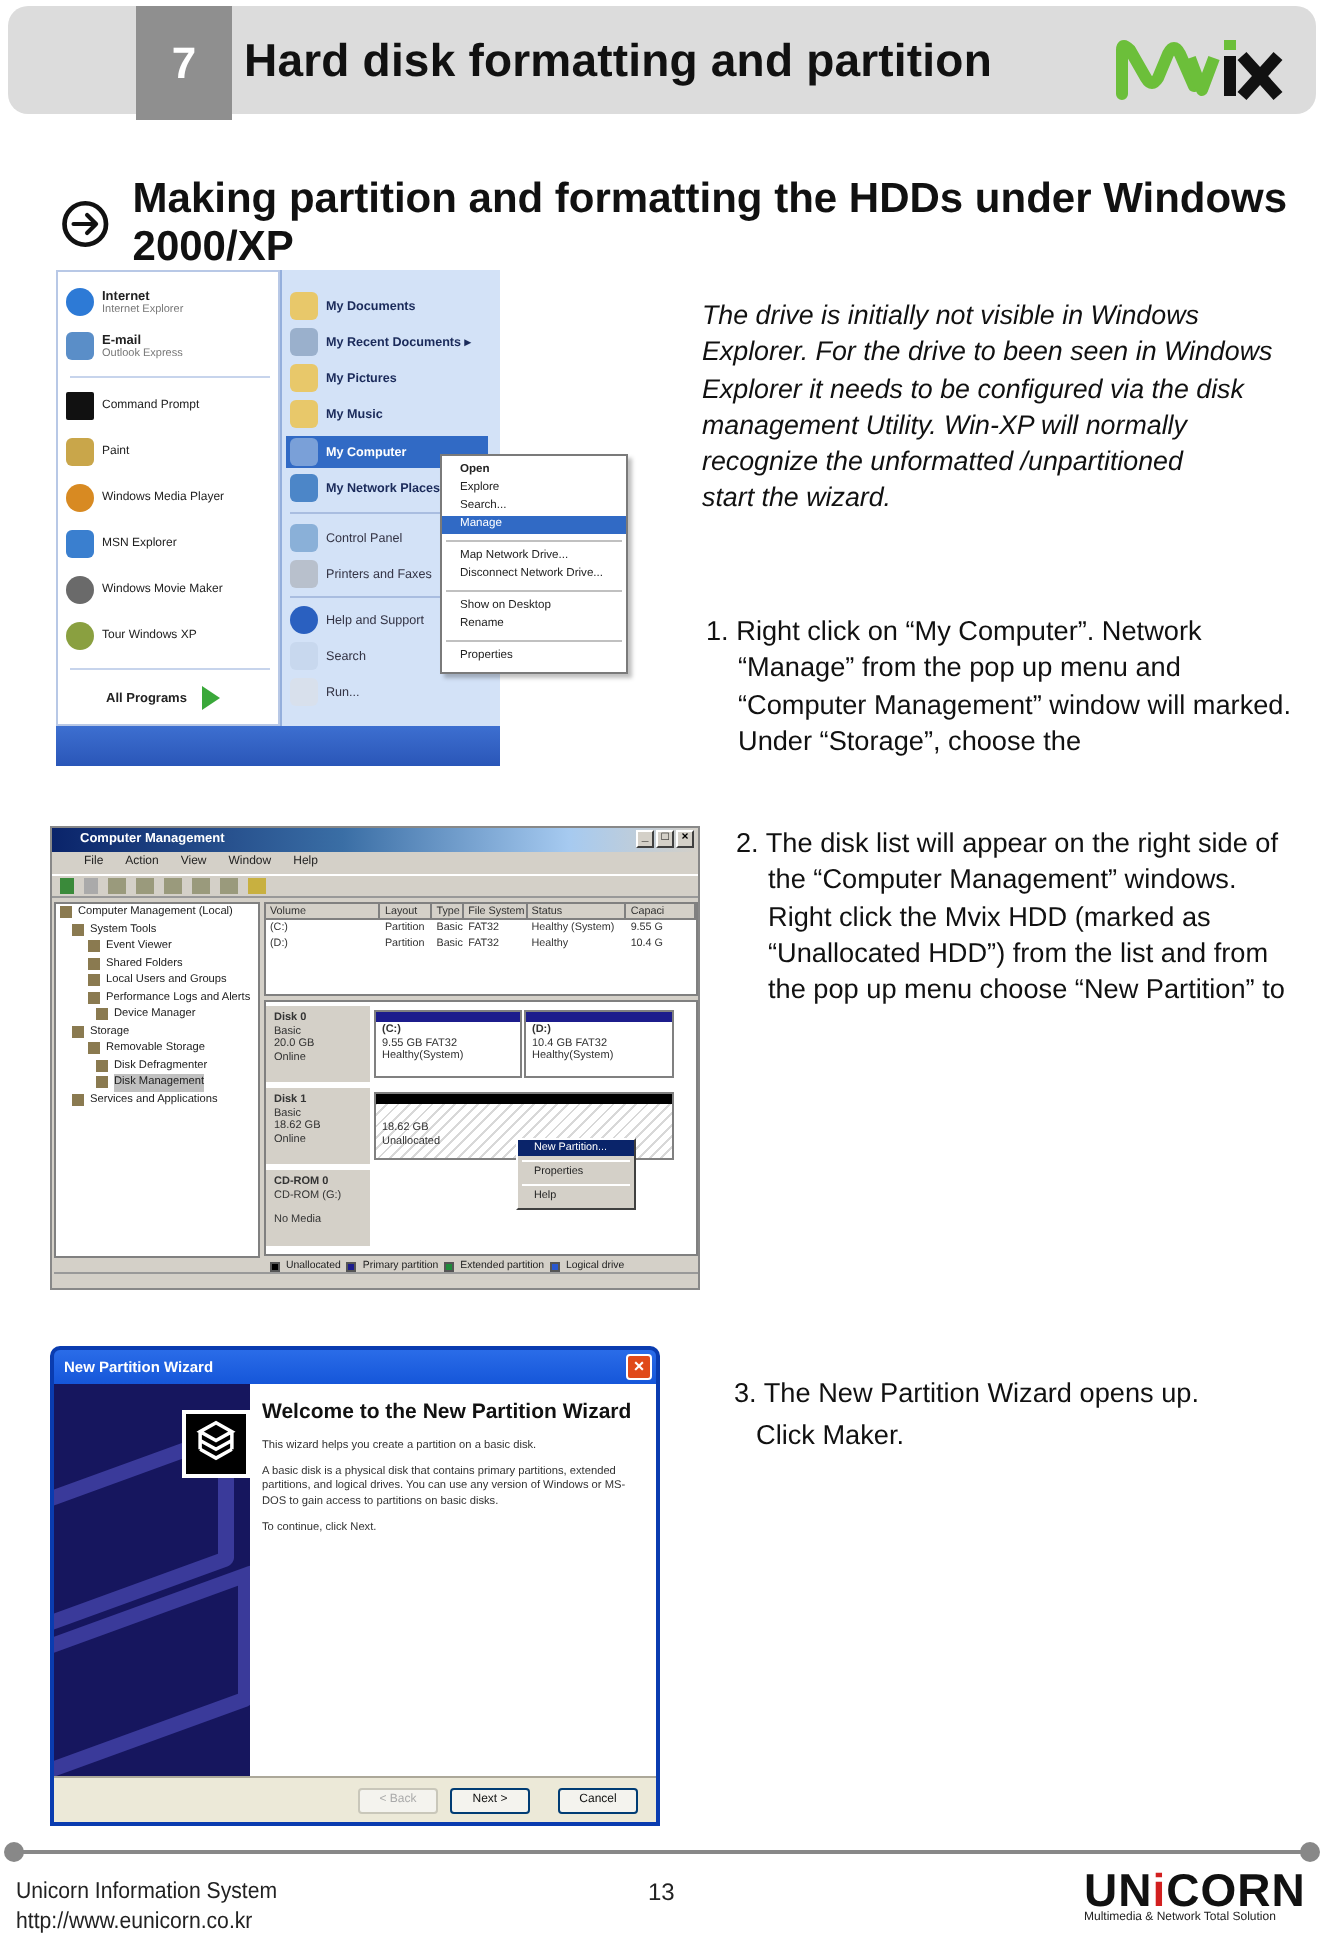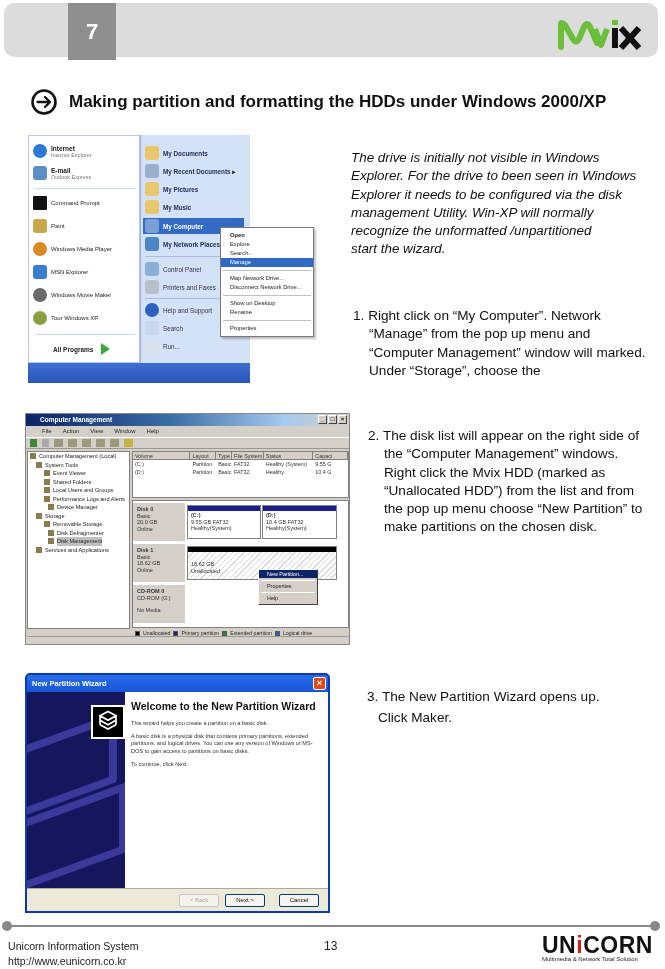--- a/index.html
+++ b/index.html
@@ -18,31 +18,31 @@
   }
   .header-title {
     position: absolute; left: 118px; top: 14px; font-size: 23px; font-weight: bold; color: #111;
     letter-spacing: 0.1px;
   }
   .mvix-logo { position: absolute; left: 553px; top: 14px; width: 90px; height: 34px; }
 
   
   .section { position: absolute; left: 30px; top: 88px; display: flex; align-items: center; }
   .arrow-icon { width: 28px; height: 28px; margin-right: 11px; }
-  .section-title { font-size: 17px; font-weight: bold; color: #111; }
+  .section-title { font-size: 21px; font-weight: bold; color: #111; }
 
   
   .intro {
     position: absolute; left: 351px; top: 149px; width: 314px;
     font-size: 13.4px; font-style: italic; line-height: 18.3px; color: #111;
   }
   .step { position: absolute; font-size: 13.6px; line-height: 18.3px; color: #111; }
   .step .indent { padding-left: 16px; display: block; }
   .step1 { left: 353px; top: 307px; width: 312px; }
-  .step2 { left: 368px; top: 427px; width: 297px; }
+  .step2 { left: 368px; top: 413px; width: 297px; }
   .step3 { left: 367px; top: 688px; width: 290px; }
 
   
   .shot1 { position: absolute; left: 28px; top: 135px; width: 222px; height: 248px; overflow: visible; }
   .sm-left { position: absolute; left: 0; top: 0; width: 112px; height: 228px; background: #fff; border: 1px solid #b8c8e6; }
   .sm-right { position: absolute; left: 112px; top: 0; width: 110px; height: 228px; background: #d3e2f7; border-left: 1px solid #94afdc; }
   .sm-bottom { position: absolute; left: 0; top: 228px; width: 222px; height: 20px;
     background: linear-gradient(#3d6fd0, #2a56b8); }
   .sm-item { position: absolute; display: flex; align-items: center; font-size: 6px; color: #222; white-space: nowrap; }
   .sm-item .ic { width: 14px; height: 14px; border-radius: 3px; margin-right: 4px; flex: none; }
@@ -123,20 +123,21 @@
   .unicorn-logo { position: absolute; left: 542px; top: 935px; width: 114px; height: 34px; }
   .unicorn-word { font-size: 23px; font-weight: bold; color: #111; letter-spacing: 0.5px; line-height: 20px; }
   .unicorn-word .i { color: #d21f1f; }
   .unicorn-tag { font-size: 6px; color: #222; line-height: 8px; }
 </style>
 </head>
 <body>
 
 <div class="header">
   <div class="chapter-box">7</div>
+  <div class="header-title">Hard disk formatting and partition</div>
   <svg class="mvix-logo" viewBox="0 0 90 34">
     <path d="M4 30 V8 Q4 4 8 8 L16 22 Q19 27 22 22 L27 10 Q30 4 33 10 L40 26" fill="none" stroke="#6cbf3a" stroke-width="6" stroke-linecap="round" stroke-linejoin="round"></path>
     <path d="M38 12 L44 28 L50 12" fill="none" stroke="#6cbf3a" stroke-width="6" stroke-linejoin="round"></path>
     <rect x="55" y="3" width="6" height="5" fill="#6cbf3a"></rect>
     <rect x="55" y="11" width="6" height="20" fill="#111"></rect>
     <path d="M64 11 L82 31 M82 11 L64 31" stroke="#111" stroke-width="6"></path>
   </svg>
 </div>
 
 <div class="section">
@@ -162,21 +163,20 @@
   <span class="indent">“Computer Management” window  will marked.</span>
   <span class="indent">Under “Storage”, choose the</span>
 </div>
 
 <div class="step step2">
   <div><span>2.</span> <span>The disk list will appear on the right side of</span></div>
   <span class="indent">the  “Computer Management” windows.</span>
   <span class="indent">Right click the Mvix HDD (marked as</span>
   <span class="indent">“Unallocated HDD”) from the list and from</span>
   <span class="indent">the pop up menu choose “New Partition” to</span>
-  <span class="indent">make partitions on the chosen disk.</span>
 </div>
 
 <div class="step step3">
   <div><span>3.</span> <span>The New Partition Wizard opens up.</span></div>
   <span class="indent" style="padding-left:11px;margin-top:3px">Click Maker.</span>
 </div>
 
 <div class="shot1">
   <div class="sm-left">
     <div class="sm-item" style="left:4px;top:8px">

